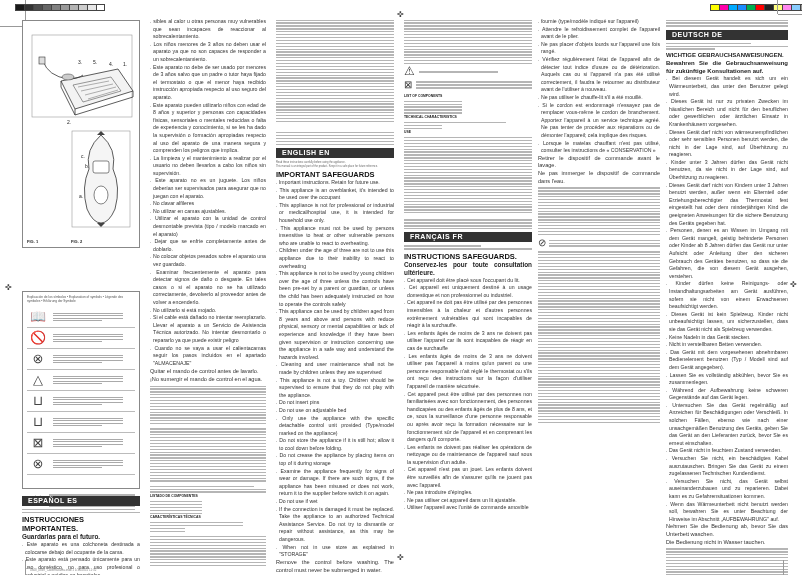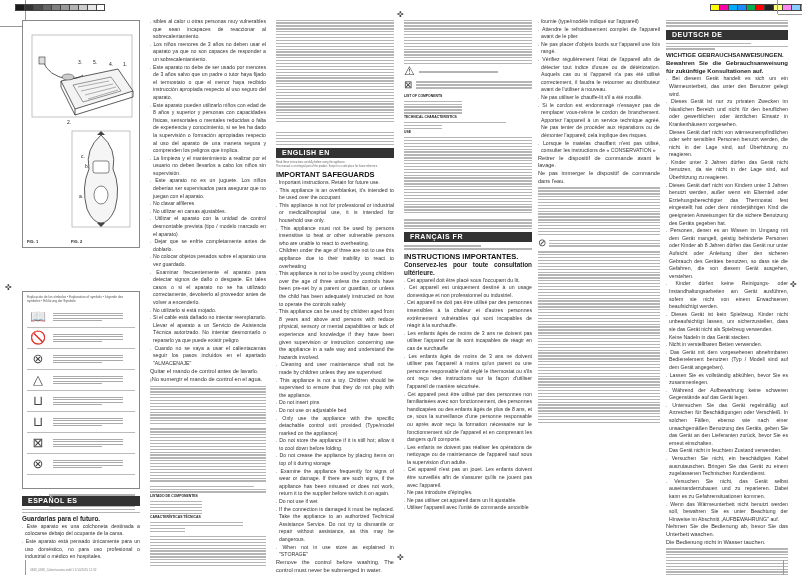--- a/index.html
+++ b/index.html
@@ -182,20 +182,21 @@
       </div>
   </div>
 </div>
 
 <div class="col" style="left:22px;top:493px;width:118px">
   <div class="langbar">ESPAÑOL  ES</div>
   <div class="lines">
       <div style="width:60%"></div>
       <div></div>
     </div>
+  <div class="heading">INSTRUCCIONES IMPORTANTES.</div>
   <div class="subhead">Guardarlas para el futuro.</div>
   <p class="b">. Este aparato es una colchoneta destinada a colocarse debajo del ocupante de la cama.</p>
   <p class="b">. Este aparato está pensado únicamente para un uso doméstico, no para uso profesional o industrial o médico en hospitales.</p>
 
 </div>
 <div class="footer" style="left:30px;top:568px">0848_0849_Calientacama.indd   1          1/10/2015   11:32</div>
 
 <div class="col" style="left:150px;top:18px;width:116px">
   <div id="es-cont">
       <p class="b">. sibles al calor u otras personas muy vulnerables que sean incapaces de reaccionar al sobrecalentamiento.</p>
@@ -445,21 +446,21 @@
       <div></div>
       <div></div>
       <div></div>
       <div></div>
     </div>
   <div class="langbar">FRANÇAIS  FR</div>
   <div class="lines">
       <div style="width:60%"></div>
       <div></div>
     </div>
-  <div class="heading">INSTRUCTIONS IMPORTANTES.</div>
+  <div class="heading">INSTRUCTIONS SAFEGUARDS.</div>
   <div class="subhead">Conservez-les pour toute consultation ultérieure.</div>
   <div id="fr-items">
       <p class="b">. Cet appareil doit être placé sous l'occupant du lit.</p>
       <p class="b">. Cet appareil est uniquement destiné à un usage domestique et non professionnel ou industriel.</p>
       <p class="b">. Cet appareil ne doit pas être utilisé par des personnes insensibles à la chaleur et d'autres personnes extrêmement vulnérables qui sont incapables de réagir à la surchauffe.</p>
       <p class="b">. Les enfants âgés de moins de 3 ans ne doivent pas utiliser l'appareil car ils sont incapables de réagir en cas de surchauffe</p>
       <p class="b">. Les enfants âgés de moins de 3 ans ne doivent utiliser pas l'appareil à moins qu'un parent ou une personne responsable n'ait réglé le thermostat ou s'ils ont reçu des instructions sur la façon d'utiliser l'appareil de manière sécurisée.</p>
       <p class="b">. Cet appareil peut être utilisé par des personnes non familiarisées avec son fonctionnement, des personnes handicapées ou des enfants âgés de plus de 8 ans, et ce, sous la surveillance d'une personne responsable ou après avoir reçu la formation nécessaire sur le fonctionnement sûr de l'appareil et en comprenant les dangers qu'il comporte.</p>
       <p class="b">. Les enfants ne doivent pas réaliser les opérations de nettoyage ou de maintenance de l'appareil sauf sous la supervision d'un adulte.</p>
       <p class="b">. Cet appareil n'est pas un jouet. Les enfants doivent être surveillés afin de s'assurer qu'ils ne jouent pas avec l'appareil.</p>

